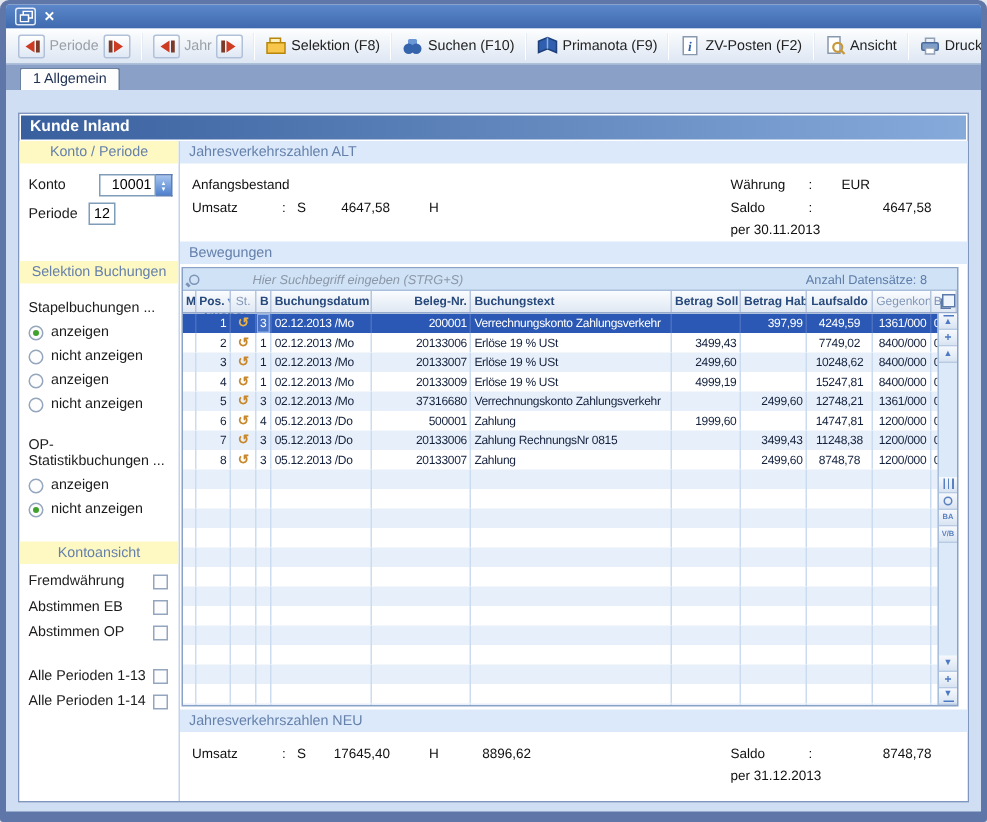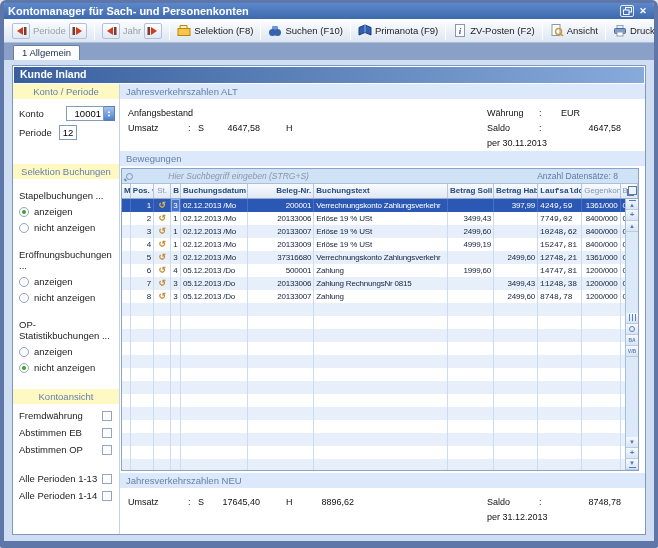--- a/index.html
+++ b/index.html
@@ -20,21 +20,21 @@
   .tlabel-dim{ color:#9aa0a8;}
   .tsep{ width:1px; height:18px; background:#a9b9d2; border-right:1px solid #fff; margin:0 3px;}
   .navbtn{ display:flex; align-items:center; justify-content:center; width:18px; height:16px;
     border:1px solid #b2c1da; border-radius:2px; background:linear-gradient(180deg,#ffffff,#dfe8f4);}
   .ticon{ display:inline-flex; width:14px; height:13px;}
   
   .tabband{ height:17px; background:#8aa0c6; display:flex; align-items:flex-end; padding-left:9px; flex:none;}
   .tab{ background:#fdfdfd; border:1px solid #69809f; border-bottom:none; border-radius:2px 2px 0 0;
     font-size:9.5px; color:#1c2e52; padding:1px 8px 2px 8px;}
   
-  .frame{ flex:1; padding:5px 8px 6px 8px; min-height:0;}
+  .frame{ flex:1; padding:15px 8px 6px 8px; min-height:0;}
   .panel{ background:#fff; border:1px solid #7f96bf; height:100%; display:flex; flex-direction:column;}
   .kunde{ height:16px; margin:1px; background:linear-gradient(90deg,#39609e,#86aada); color:#fff;
     font-size:10.5px; font-weight:bold; padding:1px 0 0 6px; flex:none;}
   .pbody{ flex:1; display:flex; min-height:0;}
   
   .leftcol{ width:107px; flex:none; border-right:1px solid #c2d3ea; background:#fff; font-size:9.5px; color:#1c1c1c; overflow:hidden;}
   .strip{ background:#fef9c3; color:#6581ab; font-size:9.5px; padding:2px 0; text-align:center;}
   .strip-l{ background:#dbe9fa; color:#6581ab; font-size:9.5px; padding:2px 6px; text-align:left;}
   .lrow{ display:flex; align-items:center; padding:0 4px 0 6px; margin-top:7px;}
   .lrow .lab{ flex:1;}
@@ -87,42 +87,41 @@
   .trow:nth-child(odd){ background:#e7f0fa;}
   .trow .cell{ border-right:1px solid #ccdcf0; padding:2px 2px 0 2px; white-space:nowrap; overflow:hidden; letter-spacing:-0.2px;}
   .trow.sel{ background:#2b58b4; color:#fff;}
   .trow.sel .cell{ border-right-color:#4a6fc0;}
   .trow.sel .cell.col-b{ background:#4671c4; box-shadow:inset 0 0 0 1px #8fb0e8;}
   .sticon{ color:#c8872a; font-weight:bold; font-size:9px; line-height:9px;}
   .trow.sel .sticon{ color:#e8b24a;}
   .col-m{width:9px;} .col-pos{width:24px; text-align:right;} .col-st{width:18px; text-align:center;}
   .col-b{width:10px;} .col-datum{width:70px;} .col-beleg{width:44px; text-align:right;margin-left:24px;}
   .col-text{width:140px;} .col-soll{width:48px; text-align:right;} .col-haben{width:46px; text-align:right;}
-  .col-lauf{width:46px; text-align:left;font-family:Liberation Mono, monospace;} .col-gegen{width:40px; text-align:right;} .col-be{width:18px;}
+  .col-lauf{width:46px; text-align:center;} .col-gegen{width:40px; text-align:right;} .col-be{width:18px;}
   
   .vscroll{ position:absolute; top:30px; right:0; bottom:0; width:13px; background:#dce9f8; border-left:1px solid #a8bedd;
     display:flex; flex-direction:column; align-items:stretch;}
   .sbtn{ height:11px; flex:none; background:linear-gradient(180deg,#f6f9fd,#d9e4f2); border-bottom:1px solid #b9cbe3;
     color:#4d79c4; font-size:6px; display:flex; align-items:center; justify-content:center; line-height:6px;}
   .sbtn .bar{ width:7px; height:1px; background:#4d79c4; margin:0 0 1px 0;}
   .sbtn.v{ flex-direction:column;}
   .sflex{ flex:1;}
   .minicol{ width:7px; height:7px; background:repeating-linear-gradient(90deg,#5b82c0 0 1px,transparent 1px 3px);}
   .minicirc{ width:6px; height:6px; border:1px solid #5b82c0; border-radius:50%;}
   .minitext{ font-size:5px; color:#5b82c0; font-weight:bold;}
   
   .neucontent{ height:46px; flex:none; position:relative; font-size:9px; color:#111; padding:7px 0 0 8px;}
 </style>
 </head>
 <body>
 
 <div class="window">
 
   <div class="titlebar">
-    <div class="t">Kontomanager für Sach- und Personenkonten</div>
     <div class="tbtn restore">
       <svg width="9" height="8">
           <rect x="2.5" y="0.5" width="6" height="4.5" fill="none" stroke="#fff"></rect>
           <rect x="0.5" y="3" width="5.5" height="4.5" fill="#4573ba" stroke="#fff"></rect>
         </svg>
     </div>
     <div class="tbtn">
         <span>✕</span>
       </div>
   </div>
@@ -255,21 +254,20 @@
           <div class="grp-label">Stapelbuchungen ...</div>
           <div class="opt">
             <span class="radio on"></span>
             <span>anzeigen</span>
           </div>
           <div class="opt">
             <span class="radio"></span>
             <span>nicht anzeigen</span>
           </div>
 
-          <div class="grp-label" style="margin-top:16px;">Eröffnungsbuchungen ...</div>
           <div class="opt">
             <span class="radio"></span>
             <span>anzeigen</span>
           </div>
           <div class="opt">
             <span class="radio"></span>
             <span>nicht anzeigen</span>
           </div>
 
           <div class="grp-label" style="margin-top:16px;">OP-Statistikbuchungen ...</div>

